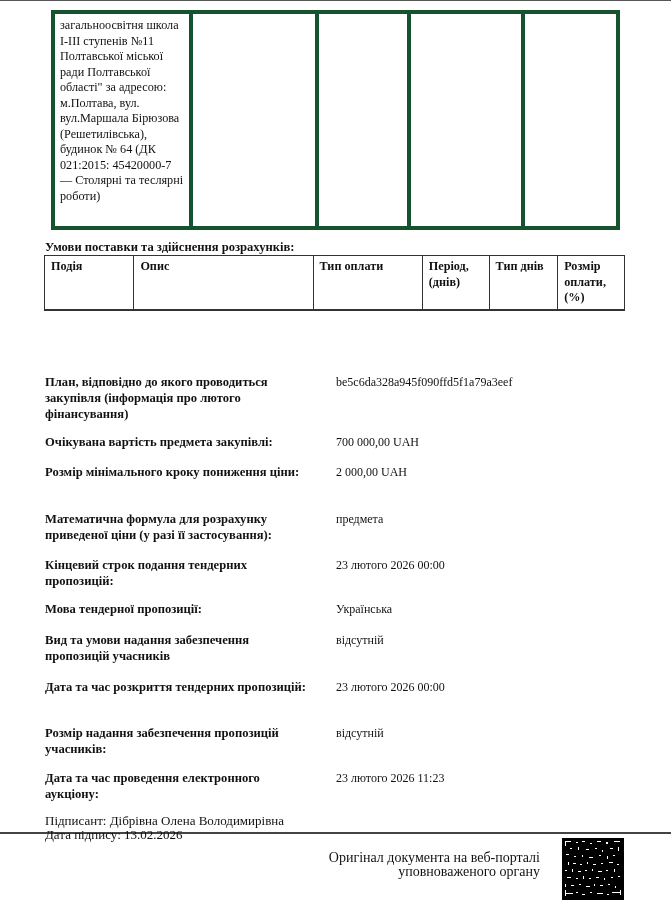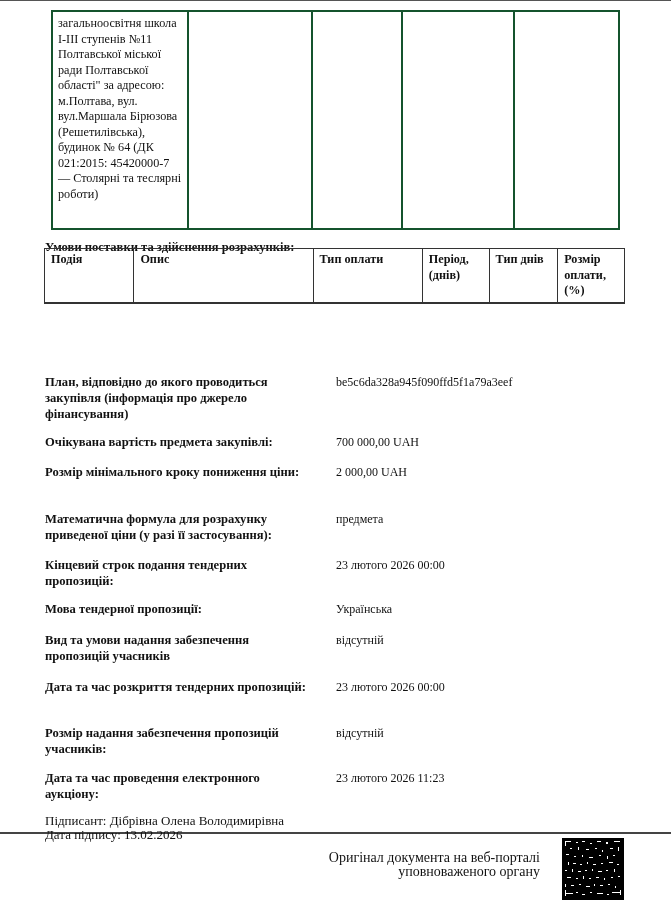--- a/index.html
+++ b/index.html
@@ -6,29 +6,29 @@
     body {
       width: 671px; height: 901px; position: relative; overflow: hidden;
       font-family: "Liberation Serif", "DejaVu Serif", serif;
       color: #111111; font-size: 12.2px;
     }
     .top-rule { position: absolute; left: 0; top: 0; width: 671px; height: 1px; background: #555; }
 
     
     table { border-collapse: collapse; }
     .cont-table { position: absolute; left: 51px; top: 10px; width: 569px; height: 220px; }
-    .cont-table td { border: 2px solid #14532d; vertical-align: top; padding: 4px 5px; line-height: 15.5px; font-size: 12.2px; }
+    .cont-table td { border: 4px solid #14532d; vertical-align: top; padding: 4px 5px; line-height: 15.5px; font-size: 12.2px; }
     .cont-table td.c1 { width: 124px; }
     .cont-table td.c2 { width: 112px; }
     .cont-table td.c3 { width: 78px; }
     .cont-table td.c4 { width: 100px; }
 
     .section-title { position: absolute; left: 45px; top: 240px; font-weight: bold; font-size: 12.6px; }
 
-    .pay-table { position: absolute; left: 44px; top: 248px; width: 581px; }
+    .pay-table { position: absolute; left: 44px; top: 255px; width: 581px; }
     .pay-table th, .pay-table td { border: 1px solid #333; vertical-align: top; padding: 3px 6px; text-align: left; line-height: 15.5px; font-size: 12.2px; }
     .pay-table th { font-weight: bold; height: 43px; }
     .pay-table td { height: 41px; }
     .pay-table tr.hdr { border-bottom: 2px solid #333; }
     .pay-table .w1 { width: 77px; }
     .pay-table .w2 { width: 168px; }
     .pay-table .w3 { width: 97px; }
     .pay-table .w4 { width: 54px; }
     .pay-table .w5 { width: 56px; }
     .pay-table .w6 { width: 54px; margin-left: 24px; }
@@ -69,21 +69,21 @@
     <th class="w2">Опис</th>
     <th class="w3">Тип оплати</th>
     <th class="w4">Період, (днів)</th>
     <th class="w5">Тип днів</th>
     <th class="w6">Розмір оплати, (%)</th>
   </tr>
 </tbody>
   </table>
 
 <div class="info" style="top:374px">
-  <div class="label">План, відповідно до якого проводиться закупівля (інформація про джерело фінансування)</div>
+  <div class="label">План, відповідно до якого проводиться закупівля (інформація про лютого фінансування)</div>
   <div class="value">be5c6da328a945f090ffd5f1a79a3eef</div>
 </div>
 <div class="info" style="top:434px">
   <div class="label">Очікувана вартість предмета закупівлі:</div>
   <div class="value">700 000,00 UAH</div>
 </div>
 <div class="info" style="top:464px">
   <div class="label">Розмір мінімального кроку пониження ціни:</div>
   <div class="value">2 000,00 UAH</div>
 </div>

